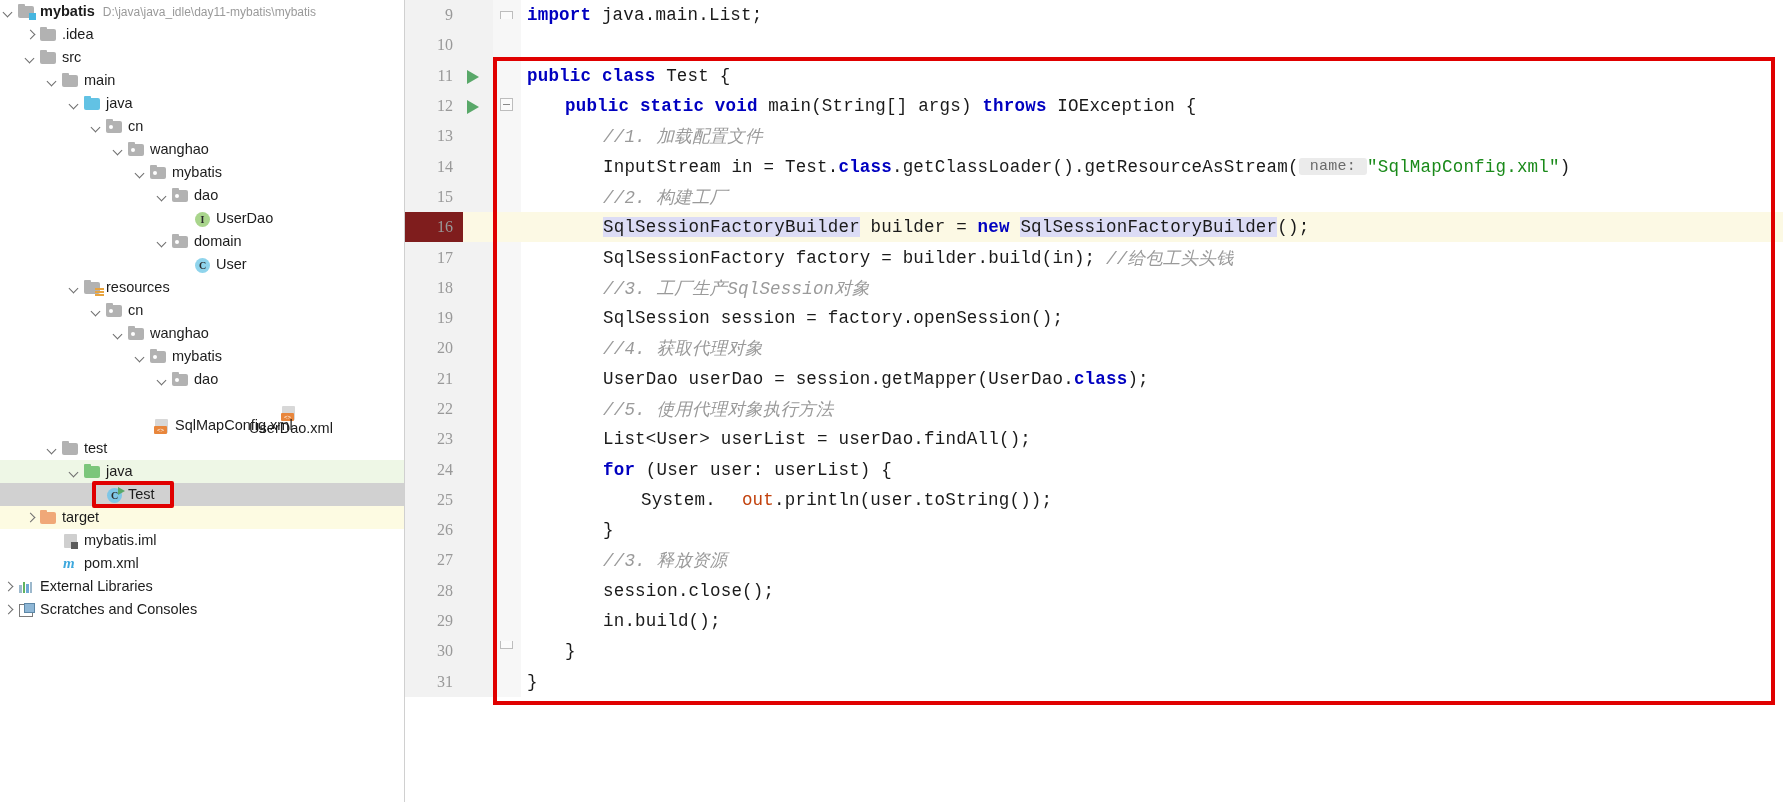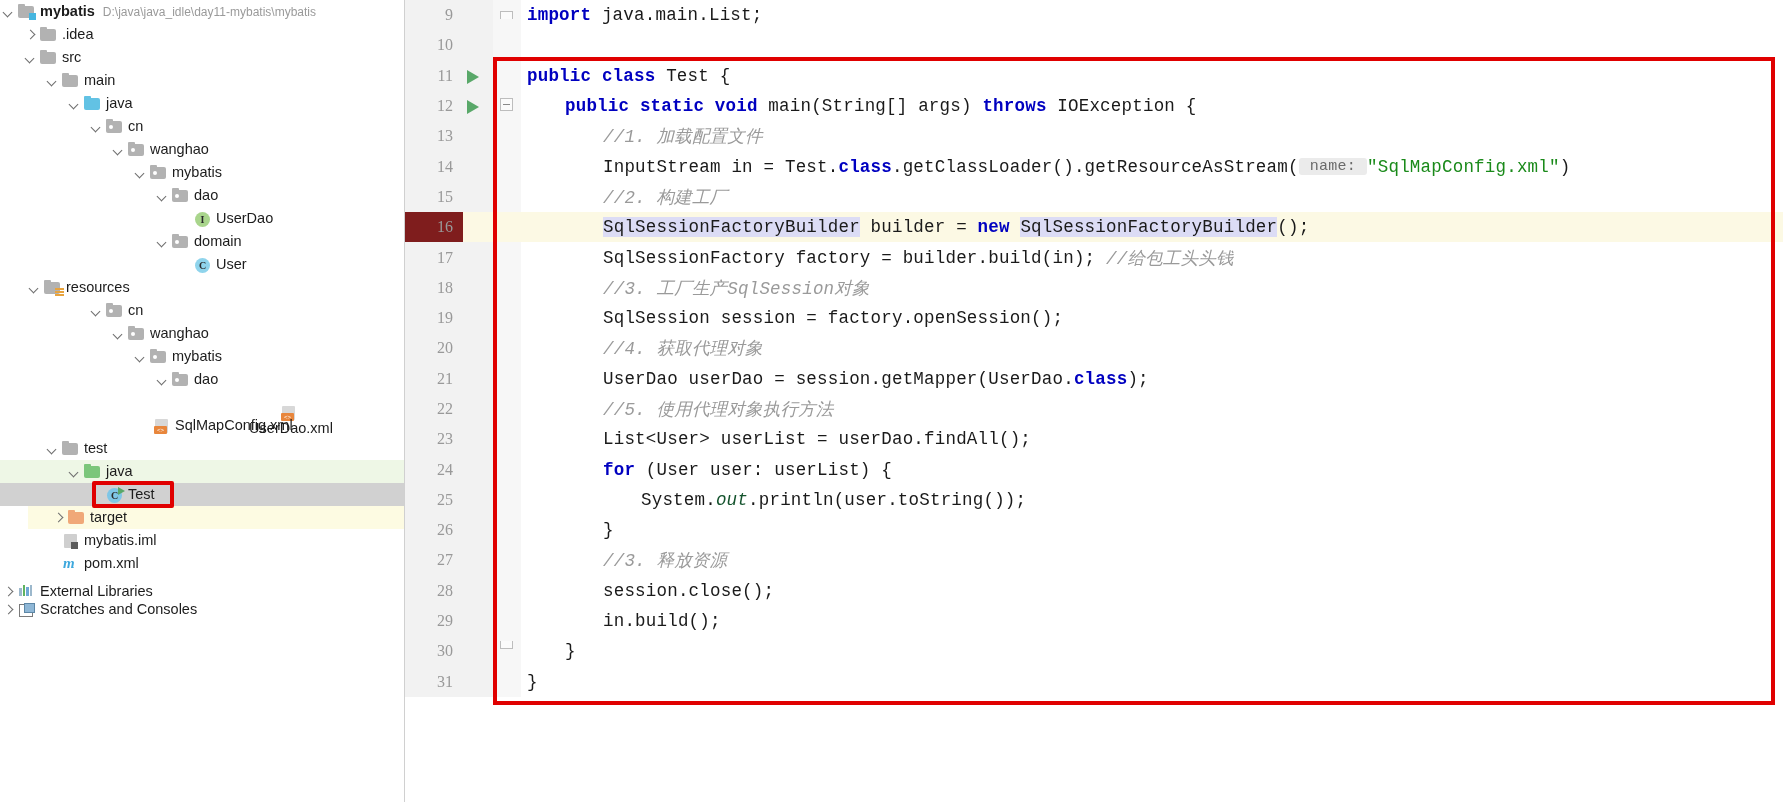--- a/index.html
+++ b/index.html
@@ -266,21 +266,21 @@
     font-size: 17.5px;
     color: #1a1a1a;
     padding-left: 6px;
     position: relative;
     letter-spacing: 0.2px;
   }
   .code.hl { background: #fcf9e4; }
   .kw   { color: #0000c0; font-weight: bold; }
   .cmt  { color: #9a9a9a; font-style: italic; }
   .str  { color: #1a8a1a; }
-  .stat { font-style: italic; color: #14532d; }
+  .stat { color: #c2410c; margin-left: 26px; }
   .sel  { background: #dcdcf5; }
   .hintp{ background: #ebebeb; color: #6b6b6b; border-radius: 3px; padding: 0 2px; font-size: 15px;}
   
   #code-highlight {
     position: absolute;
     border: 4px solid #e00000;
     pointer-events: none;
     z-index: 40;
   }
   
@@ -374,21 +374,21 @@
           </span>
           <span class="label">domain</span>
         </div>
         <div class="tree-row" style="padding-left: 178px;">
           <span class="arrow "></span>
           <span class="icon">
             <span class="circ cls">C</span>
           </span>
           <span class="label">User</span>
         </div>
-        <div class="tree-row" style="padding-left: 28px;">
+        <div class="tree-row" style="padding-left: 68px;">
           <span class="arrow down"></span>
           <span class="icon">
             <span class="folder"></span>
             <span class="mark-lines"></span>
           </span>
           <span class="label">resources</span>
         </div>
         <div class="tree-row" style="padding-left: 90px;">
           <span class="arrow down"></span>
           <span class="icon">
@@ -446,42 +446,42 @@
           <span class="label">java</span>
         </div>
         <div class="tree-row row-grey" style="padding-left: 90px;">
           <span class="arrow "></span>
           <span class="icon">
             <span class="circ test-cls">C</span>
             <span class="run-tri"></span>
           </span>
           <span class="label">Test</span>
         </div>
-        <div class="tree-row row-yellow" style="padding-left: 24px; margin-left: 28px;">
+        <div class="tree-row row-yellow" style="padding-left: 24px;">
           <span class="arrow right"></span>
           <span class="icon">
             <span class="folder orange"></span>
           </span>
           <span class="label">target</span>
         </div>
         <div class="tree-row" style="padding-left: 46px;">
           <span class="arrow "></span>
           <span class="icon">
             <span class="iml-icon"></span>
           </span>
           <span class="label">mybatis.iml</span>
         </div>
         <div class="tree-row" style="padding-left: 46px;">
           <span class="arrow "></span>
           <span class="icon">
             <span class="m-icon">m</span>
           </span>
           <span class="label">pom.xml</span>
         </div>
-        <div class="tree-row" style="padding-left: 2px; align-items: flex-end;">
+        <div class="tree-row" style="padding-left: 2px;">
           <span class="arrow right"></span>
           <span class="icon">
             <span class="lib-icon">
               <i></i>
               <i></i>
               <i></i>
               <i></i>
             </span>
           </span>
           <span class="label">External Libraries</span>

